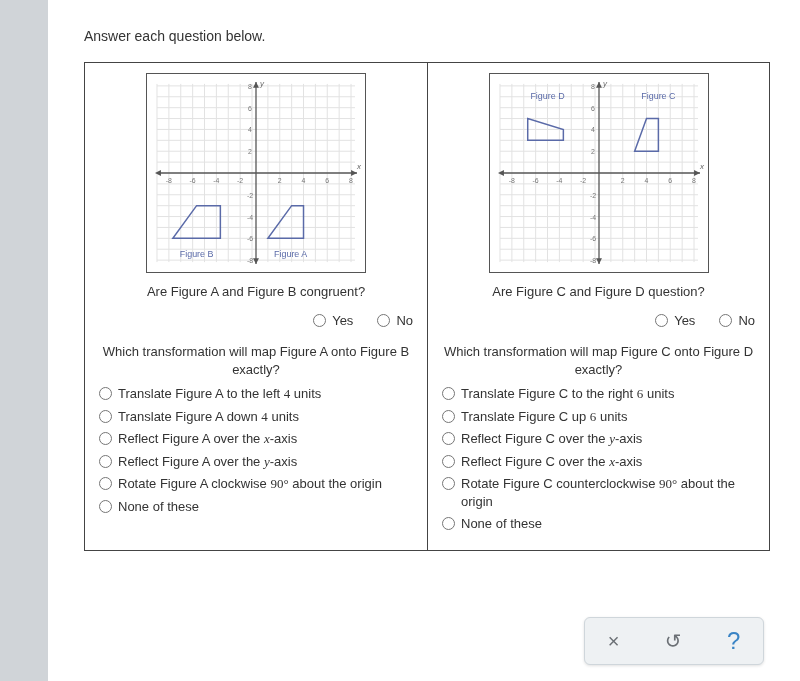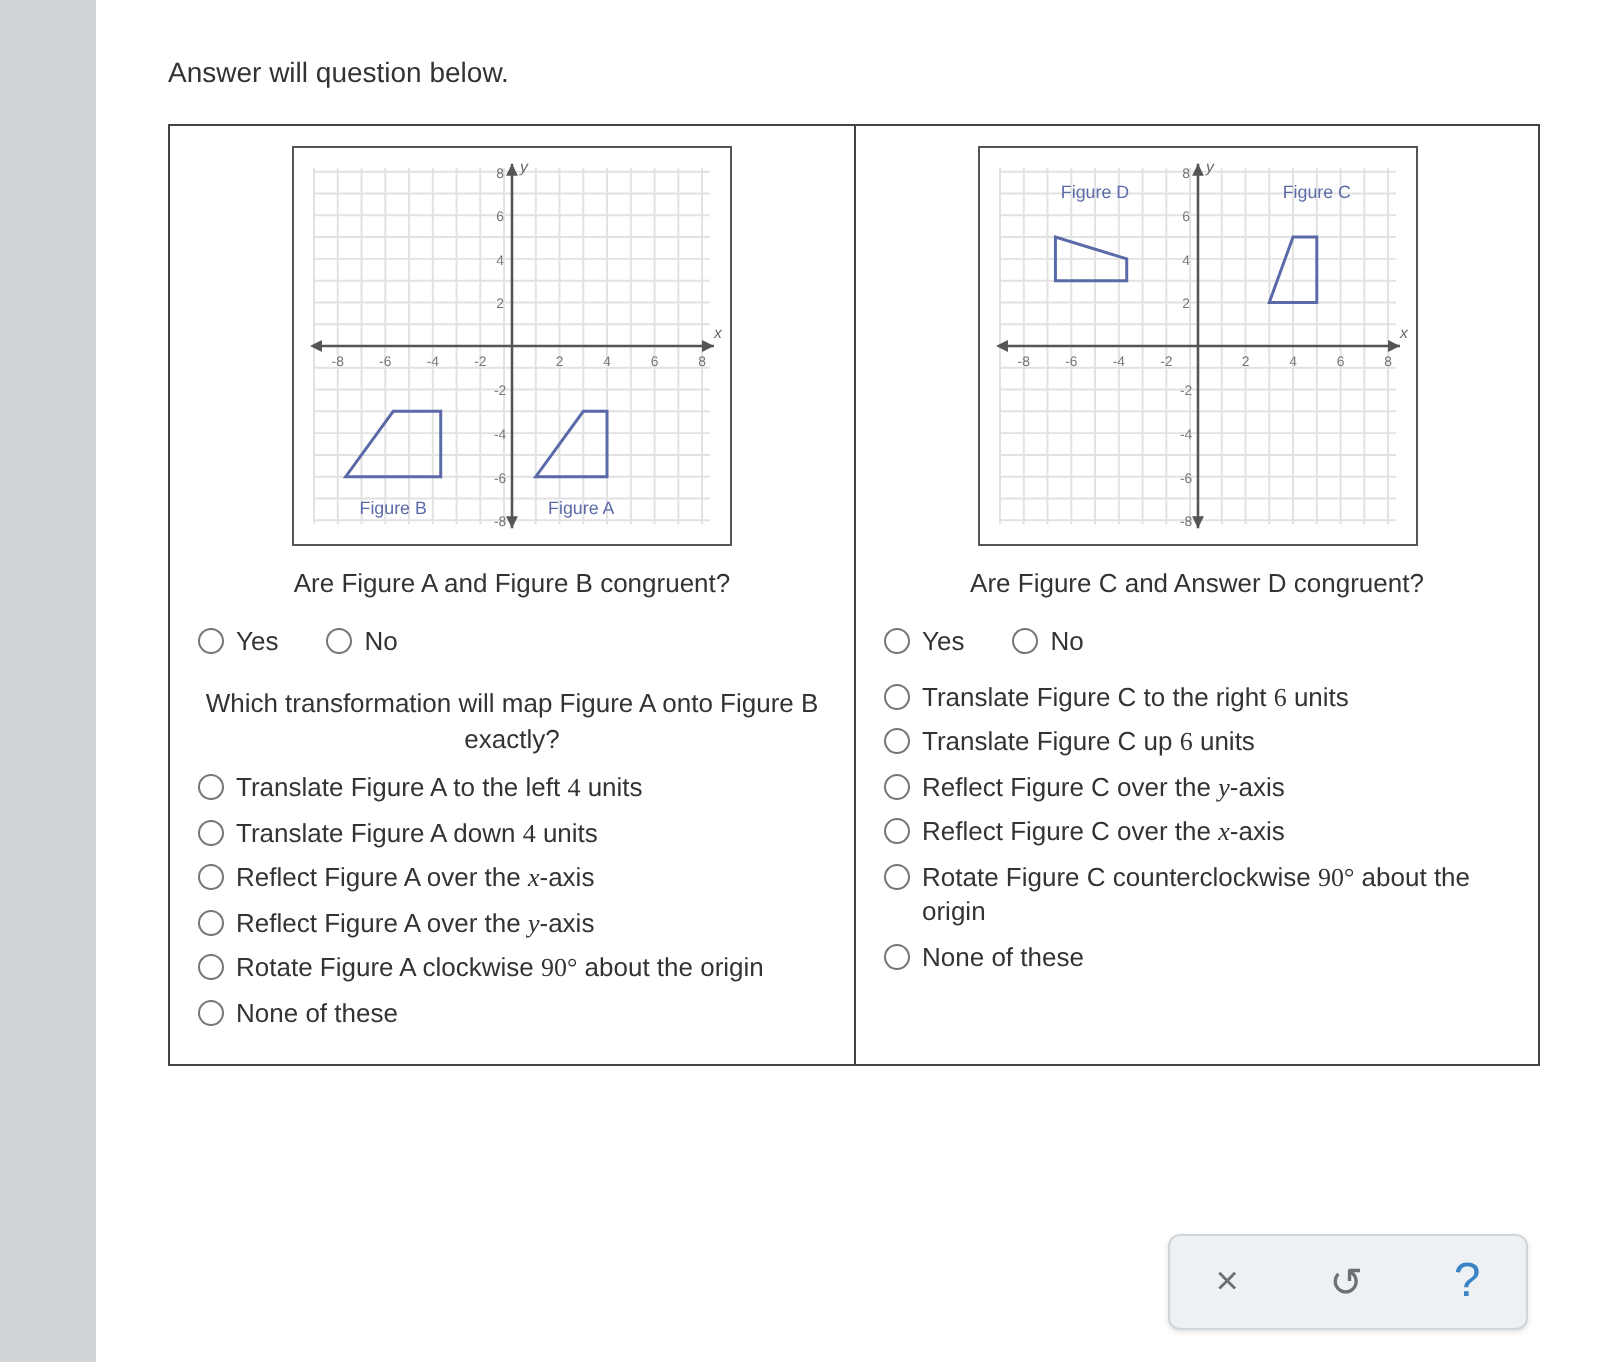--- a/index.html
+++ b/index.html
@@ -44,20 +44,21 @@
       margin-bottom: 10px;
     }
     .graph {
       border: 1px solid #555;
       background: #fff;
     }
     .qtext { margin: 8px 0 6px 0; line-height: 1.4; text-align: center; }
     .radio-row {
       display: flex;
       gap: 24px;
+      justify-content: flex-end;
     }
     .opt {
       display: flex;
       align-items: flex-start;
       gap: 6px;
       margin: 5px 0;
       line-height: 1.35;
     }
     .opt input[type=radio] {
       margin-top: 2px;
@@ -95,21 +96,21 @@
     .italic-x { font-style: italic; font-family: 'Times New Roman', serif; }
     .num-serif { font-family: 'Times New Roman', serif; }
   </style>
 </head>
 <body>
 
 <div class="sidebar"></div>
 <div class="scrollbar"></div>
 
 <div class="main">
-  <div class="instruction">Answer will question below.</div>
+  <div class="instruction">Answer each question below.</div>
 
   <div class="qtable">
 
     <div class="qcol">
       <div class="graph-wrap">
         <svg class="graph" width="220" height="200" viewBox="0 0 220 200">
 
           <g stroke="#e2e2e2" stroke-width="1">
             <line x1="10" y1="10" x2="10" y2="190"></line>
               <line x1="22" y1="10" x2="22" y2="190"></line>
@@ -289,32 +290,33 @@
           <text x="114" y="12" font-size="8" fill="#666" font-style="italic">y</text>
 
           <polygon points="146,78 170,78 170,45 158,45" fill="none" stroke="#5a6aa8" stroke-width="1.5"></polygon>
 
           <polygon points="38,67 74,67 74,56 38,45" fill="none" stroke="#5a6aa8" stroke-width="1.5"></polygon>
           <text x="58" y="25" font-size="9" fill="#5a6aa8" text-anchor="middle">Figure D</text>
           <text x="170" y="25" font-size="9" fill="#5a6aa8" text-anchor="middle">Figure C</text>
         </svg>
       </div>
 
-      <div class="qtext">Are Figure C and Answer D congruent?</div>
+      <div class="qtext">Are Figure C and Figure D question?</div>
       <div class="radio-row">
         <label class="opt">
             <input type="radio" name="rq1" style="">
             <span>Yes</span>
           </label>
         <label class="opt">
             <input type="radio" name="rq1" style="">
             <span>No</span>
           </label>
       </div>
 
+      <div class="qtext">Which transformation will map Figure C onto Figure D exactly?</div>
       <div id="right-opts">
           <label class="opt">
             <input type="radio" name="rq2" style="">
             <span>Translate Figure C to the right <span class="num-serif">6</span> units</span>
           </label>
           <label class="opt">
             <input type="radio" name="rq2" style="">
             <span>Translate Figure C up <span class="num-serif">6</span> units</span>
           </label>
           <label class="opt">

